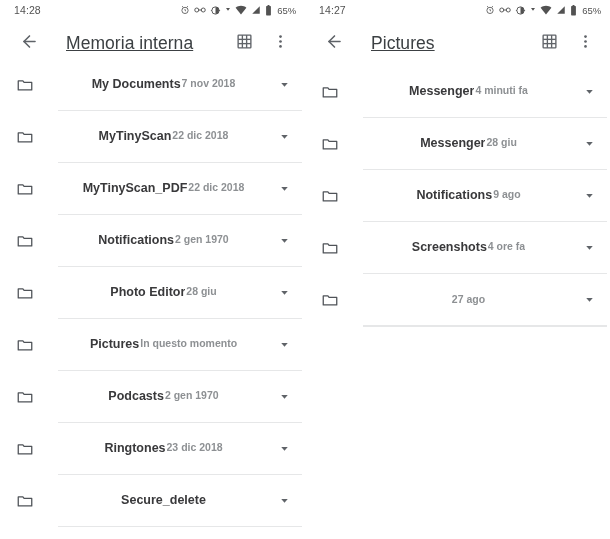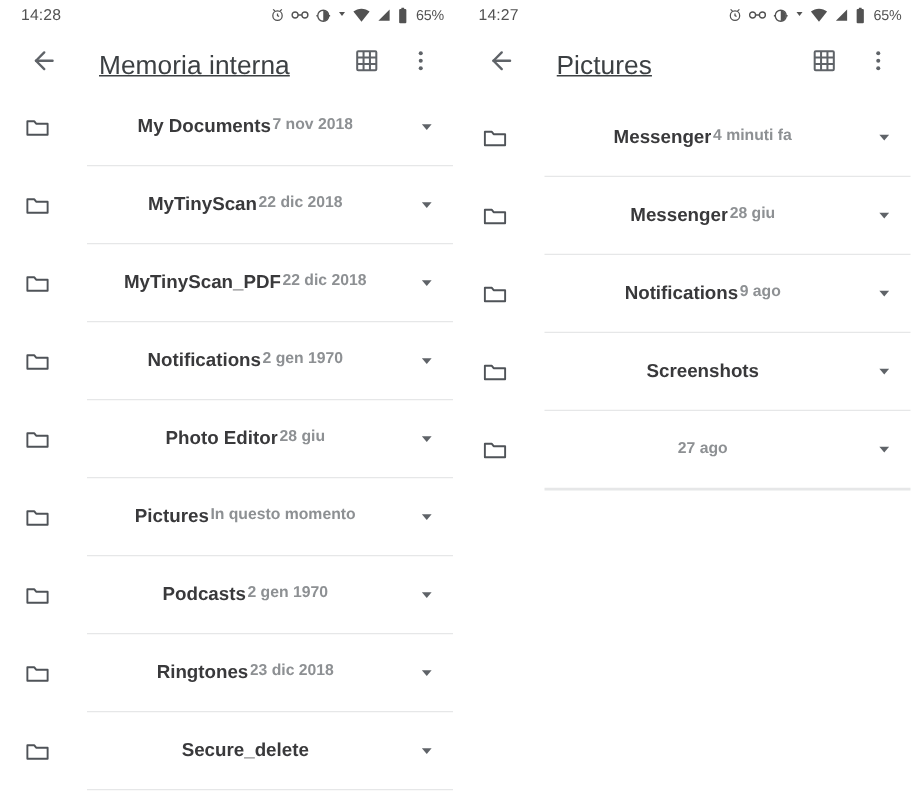--- a/index.html
+++ b/index.html
@@ -544,20 +544,21 @@
         </div>
         <div class="divider"></div>
         <div class="row">
           <div class="row-folder-icon">
             <svg width="18" height="18" viewBox="0 0 24 24" fill="none" stroke="currentColor" stroke-width="1.7" stroke-linejoin="round">
               <path d="M3 6.5h6.2l1.6 2.1H21v9.9H3z"></path>
             </svg>
           </div>
           <div class="row-text">
             <div class="row-title">Screenshots</div>
+            <div class="row-sub">4 ore fa</div>
           </div>
           <div class="row-chevron">
             <svg width="13" height="13" viewBox="0 0 24 24" fill="currentColor">
               <path d="M6 9l6 7 6-7z"></path>
             </svg>
           </div>
         </div>
         <div class="divider"></div>
         <div class="row">
           <div class="row-folder-icon">

